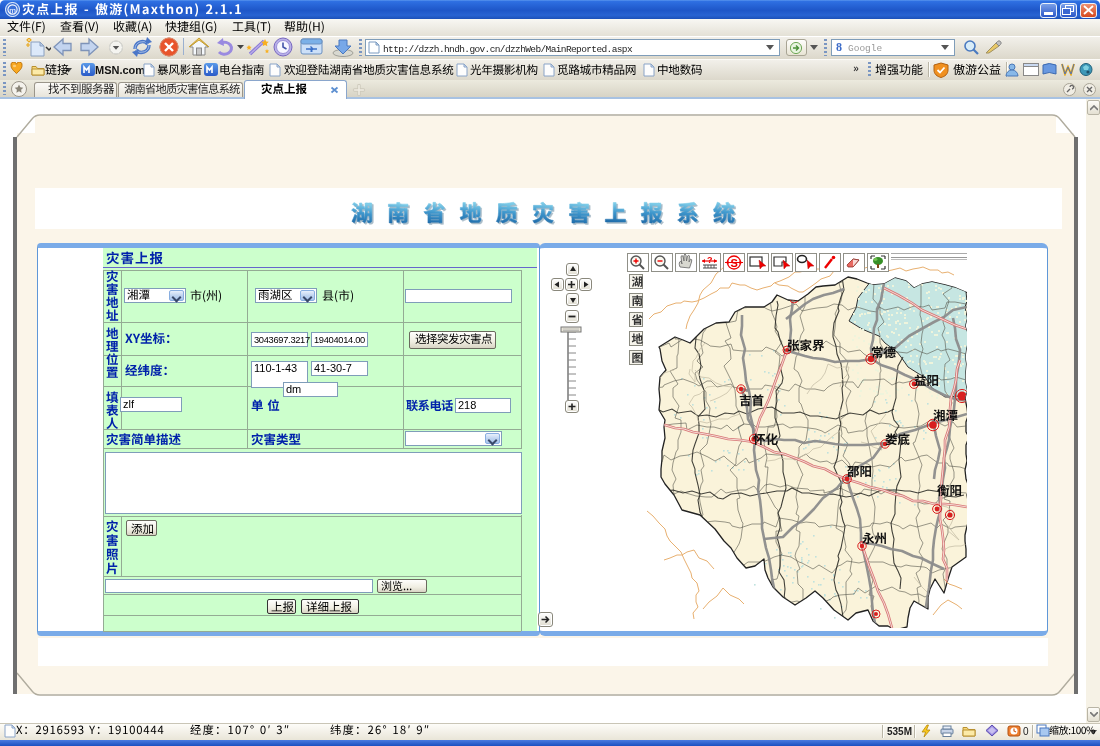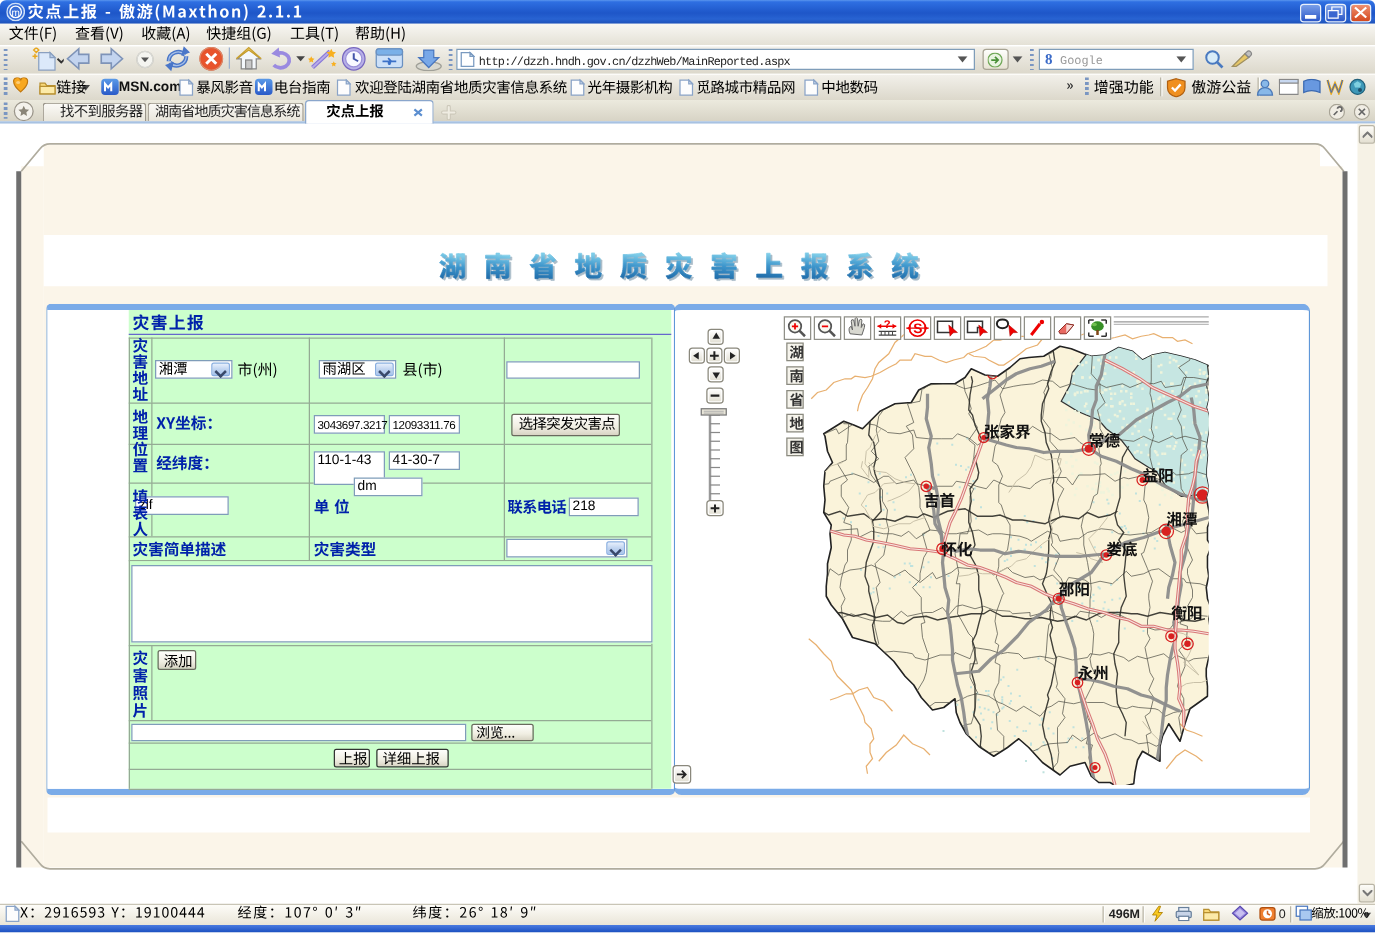--- a/index.html
+++ b/index.html
@@ -307,25 +307,25 @@
 <div class="abs" style="left:104px;top:449px;width:419px;height:66px;background:#ccffcc"></div>
 <div class="abs" style="left:105px;top:452px;width:417px;height:62px;background:#fff;border:1px solid #7f9db9"></div>
 <div class="abs xpsel" style="left:124px;top:288px;width:62px;height:15px">
     <div class="arr"></div>
   </div>
 <div class="abs xpsel" style="left:255px;top:288px;width:62px;height:15px">
     <div class="arr"></div>
   </div>
 <div class="abs inp" style="left:405px;top:289px;width:107px;height:14px"></div>
 <div class="abs inp" style="left:251px;top:332px;width:57px;height:15px;font-size:9.3px;letter-spacing:-0.3px;line-height:14px">3043697.3217</div>
-<div class="abs inp" style="left:311px;top:332px;width:57px;height:15px;font-size:9.3px;letter-spacing:-0.3px;line-height:14px">12093311.76</div>
+<div class="abs inp" style="left:311px;top:332px;width:57px;height:15px;font-size:9.3px;letter-spacing:-0.3px;line-height:14px">19404014.00</div>
 <div class="abs xpbtn" style="left:409px;top:331px;width:87px;height:18px"></div>
 <div class="abs inp" style="left:251px;top:361px;width:57px;height:27px">110-1-43</div>
 <div class="abs inp" style="left:311px;top:361px;width:57px;height:15px">41-30-7</div>
-<div class="abs inp" style="left:108px;top:397px;width:75px;height:15px">zlf</div>
+<div class="abs inp" style="left:120px;top:397px;width:62px;height:15px">zlf</div>
 <div class="abs inp" style="left:283px;top:382px;width:55px;height:15px">dm</div>
 <div class="abs inp" style="left:455px;top:398px;width:56px;height:15px">218</div>
 <div class="abs xpsel" style="left:405px;top:431px;width:97px;height:15px">
     <div class="arr"></div>
   </div>
 <div class="abs xpbtn" style="left:126px;top:520px;width:31px;height:16px"></div>
 <div class="abs inp" style="left:105px;top:579px;width:268px;height:14px"></div>
 <div class="abs xpbtn" style="left:377px;top:579px;width:50px;height:14px"></div>
 <div class="abs xpbtn" style="left:267px;top:599px;width:29px;height:15px;border-color:#333"></div>
 <div class="abs xpbtn" style="left:301px;top:599px;width:58px;height:15px;border-color:#333"></div>
@@ -1009,21 +1009,21 @@
 <div class="abs" style="left:629px;top:293px;width:14px;height:15px;background:#f6f4ec;border:1px solid #8a8a80"></div>
 <div class="abs" style="left:629px;top:312px;width:14px;height:15px;background:#f6f4ec;border:1px solid #8a8a80"></div>
 <div class="abs" style="left:629px;top:331px;width:14px;height:15px;background:#f6f4ec;border:1px solid #8a8a80"></div>
 <div class="abs" style="left:629px;top:350px;width:14px;height:15px;background:#f6f4ec;border:1px solid #8a8a80"></div>
 <div class="abs" id="statusbar"></div>
 <svg class="abs" style="left:4px;top:724px" width="12" height="14">
     <path d="M1 1 h7 l3 3 v9 h-10z" fill="#fdfdfd" stroke="#8aa4c8"></path>
     <path d="M8 1 l3 3 h-3z" fill="#d4e2f4" stroke="#8aa4c8"></path>
   </svg>
 <div class="abs vsep" style="left:882px;top:725px;height:13px"></div>
-<div class="abs" style="left:887px;top:726px;font-size:10px;font-weight:bold;color:#222;font-family:'Liberation Sans'">496M</div>
+<div class="abs" style="left:887px;top:726px;font-size:10px;font-weight:bold;color:#222;font-family:'Liberation Sans'">535M</div>
 <div class="abs vsep" style="left:914px;top:725px;height:13px"></div>
 <svg class="abs" style="left:919px;top:724px" width="14" height="14">
     <path d="M8 1 L3 8 H6.5 L5 13 L11 6 H7.5 L9.5 1Z" fill="#f8c820" stroke="#b08000" stroke-width=".7"></path>
   </svg>
 <svg class="abs" style="left:940px;top:725px" width="14" height="12">
     <rect x="1" y="4" width="12" height="5" rx="1" fill="#c8d4e8" stroke="#68809c"></rect>
     <rect x="3" y="1" width="8" height="3" fill="#e8eef8" stroke="#68809c"></rect>
     <rect x="3" y="8" width="8" height="3.5" fill="#fff" stroke="#68809c"></rect>
   </svg>
 <svg class="abs" style="left:962px;top:725px" width="14" height="12">

